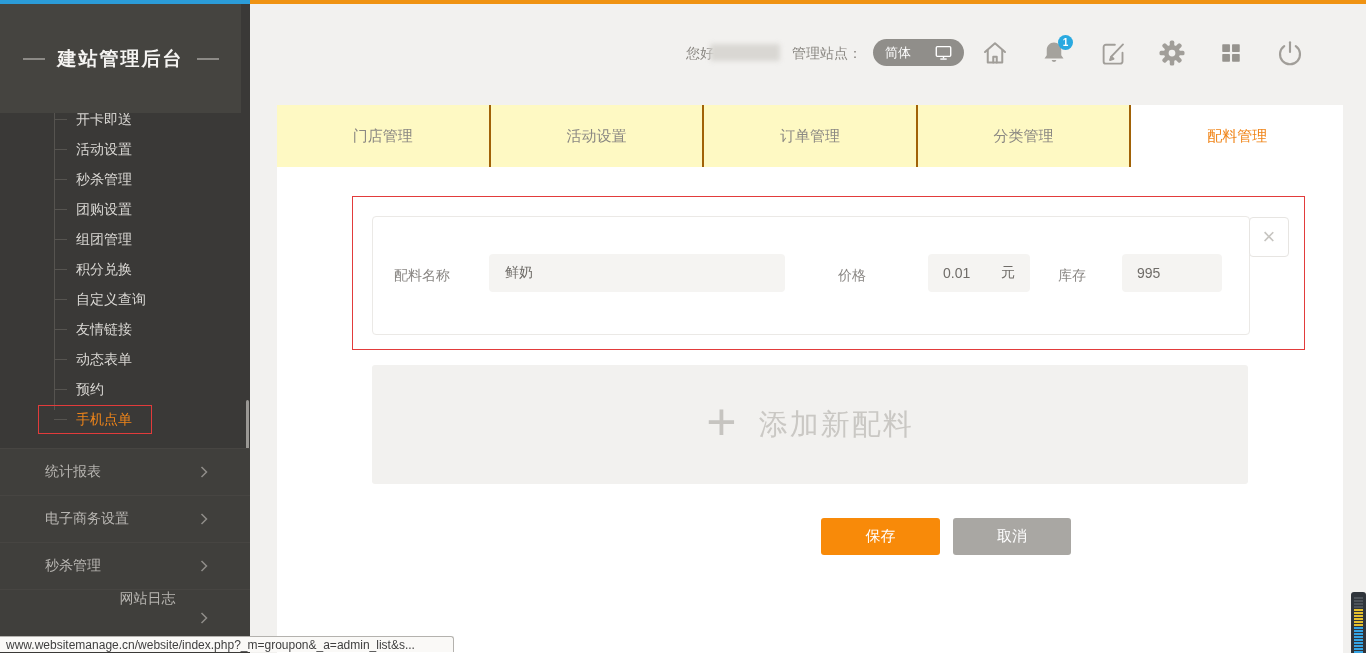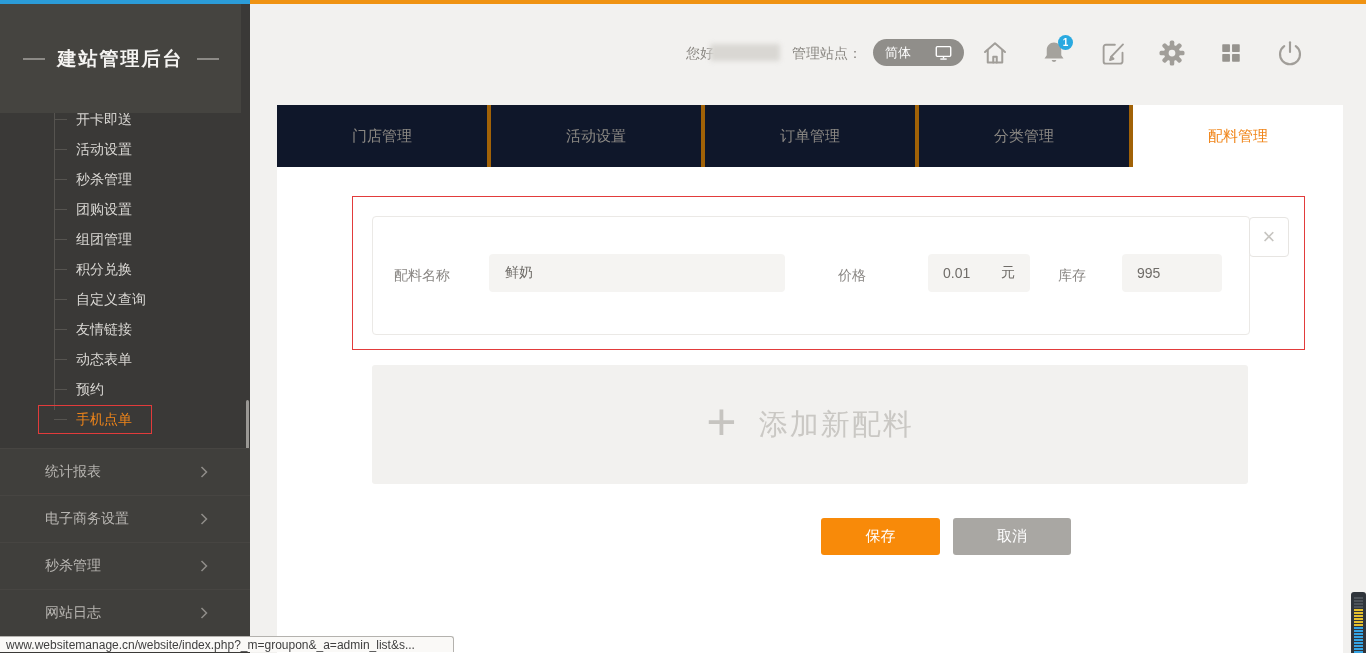--- a/index.html
+++ b/index.html
@@ -25,37 +25,37 @@
     font-size:14px;color:#dad8d4;cursor:pointer;}
   .submenu li::before{content:"";position:absolute;left:54px;top:15px;width:13px;height:1px;background:#565450;}
   .submenu li.active{color:#f08519;}
   .submenu li.active::after{content:"";position:absolute;left:38px;top:1px;width:112px;height:27px;
     border:1px solid #e23b3b;}
   .sb-scroll{left:246px;top:400px;width:3px;height:237px;background:#9a9894;border-radius:2px;}
 
   .sections{left:0;top:448px;width:250px;}
   .section-row{height:46px;background:#403f3c;border-top:1px solid #474542;
     display:flex;align-items:center;cursor:pointer;}
-  .section-row:last-child{border-bottom:5px solid #0f766e;}
+  .section-row:last-child{border-bottom:5px solid #0f766e;flex-direction:column;}
   .section-row span.lbl{margin-left:45px;font-size:14px;color:#b7b5b1;}
   .section-row .chev{margin-left:auto;margin-right:36px;display:flex;}
 
   
   .greet{top:44px;font-size:14px;color:#8b8883;line-height:18px;}
   .blurbox{left:710px;top:44px;width:70px;height:17px;background:#d9d7d3;border-radius:2px;filter:blur(2.5px);}
   .pill{left:873px;top:39px;height:27px;padding:0 12px;background:#908e8a;border-radius:14px;
     display:flex;align-items:center;gap:24px;color:#ffffff;font-size:13px;cursor:pointer;}
   .hicon{top:36px;width:34px;height:34px;display:flex;align-items:center;justify-content:center;cursor:pointer;}
   .badge{position:absolute;top:-3px;right:-4px;width:15px;height:15px;border-radius:50%;
     background:#29a9e0;color:#fff;font-size:10px;font-weight:bold;display:flex;align-items:center;justify-content:center;}
 
   
   .tabs{left:277px;top:105px;width:1066px;height:62px;display:flex;}
-  .tab{flex:1;display:flex;align-items:center;justify-content:center;background:#0f172a;
-    border-right:4px solid #a16207;font-size:15px;color:#8b8883;cursor:pointer;}
+  .tab{flex:1;display:flex;align-items:center;justify-content:center;background:#fef9c3;
+    border-right:2px solid #a16207;font-size:15px;color:#8b8883;cursor:pointer;}
   .tab:last-child{border-right:none;}
   .tab.active{background:#ffffff;color:#f08519;}
 
   
   .content{left:277px;top:167px;width:1066px;height:486px;background:#ffffff;}
   .redbox{left:352px;top:196px;width:951px;height:152px;border:1px solid #e23b3b;}
   .card{left:372px;top:216px;width:876px;height:117px;background:#fff;border:1px solid #ebe9e6;border-radius:4px;}
   .f-label{position:absolute;top:0;height:100%;display:flex;align-items:center;font-size:14px;color:#8a8784;}
   .f-input{position:absolute;top:37px;height:38px;background:#f5f4f2;border-radius:4px;
     display:flex;align-items:center;font-size:14px;color:#6f6c68;box-sizing:border-box;cursor:text;}

